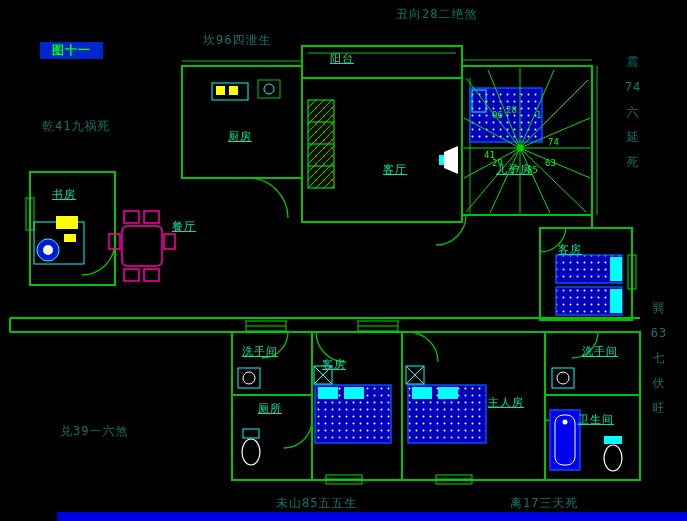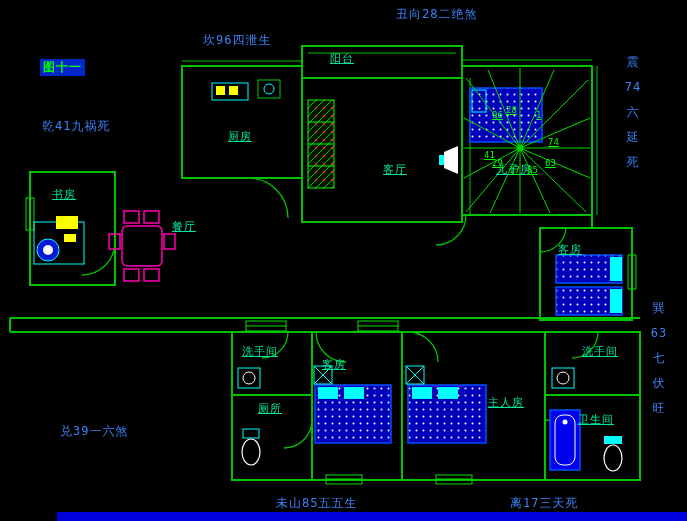--- a/index.html
+++ b/index.html
@@ -2,25 +2,25 @@
 <html><head>
 <meta charset="utf-8">
 <style>
   html,body{margin:0;padding:0;background:#000;}
   .canvas{
     position:relative;width:687px;height:521px;background:#000000;
     font-family:"DejaVu Sans Mono","DejaVu Sans",monospace;
     overflow:hidden;
   }
   .canvas svg{position:absolute;left:0;top:0;}
-  .ann{position:absolute;color:#3b82f6;font-size:12px;letter-spacing:1px;white-space:pre-line;}
-  .fig{background:#0026cc;color:#00ff00;padding:0 3px;font-weight:bold;margin-top:17px;}
+  .ann{position:absolute;color:#0f766e;font-size:12px;letter-spacing:1px;white-space:pre-line;}
+  .fig{background:#0026cc;color:#00ff00;padding:0 12px;font-weight:bold;}
   .vert{width:30px;text-align:center;line-height:25px;}
   .rlbl{position:absolute;color:#00e5a0;font-size:11px;letter-spacing:1px;white-space:nowrap;text-decoration:underline;}
-  .cnum{position:absolute;color:#00ff00;font-size:9px;text-decoration:underline;}
+  .cnum{position:absolute;color:#00ff00;font-size:9px;}
   .bottom-bar{position:absolute;left:57px;top:512px;width:630px;height:9px;background:#0000dd;}
 </style>
 </head>
 <body>
 
 <div class="canvas">
 
   <svg width="687" height="521" viewBox="0 0 687 521">
     <defs>
       <pattern id="dots" width="7" height="7" patternUnits="userSpaceOnUse">

